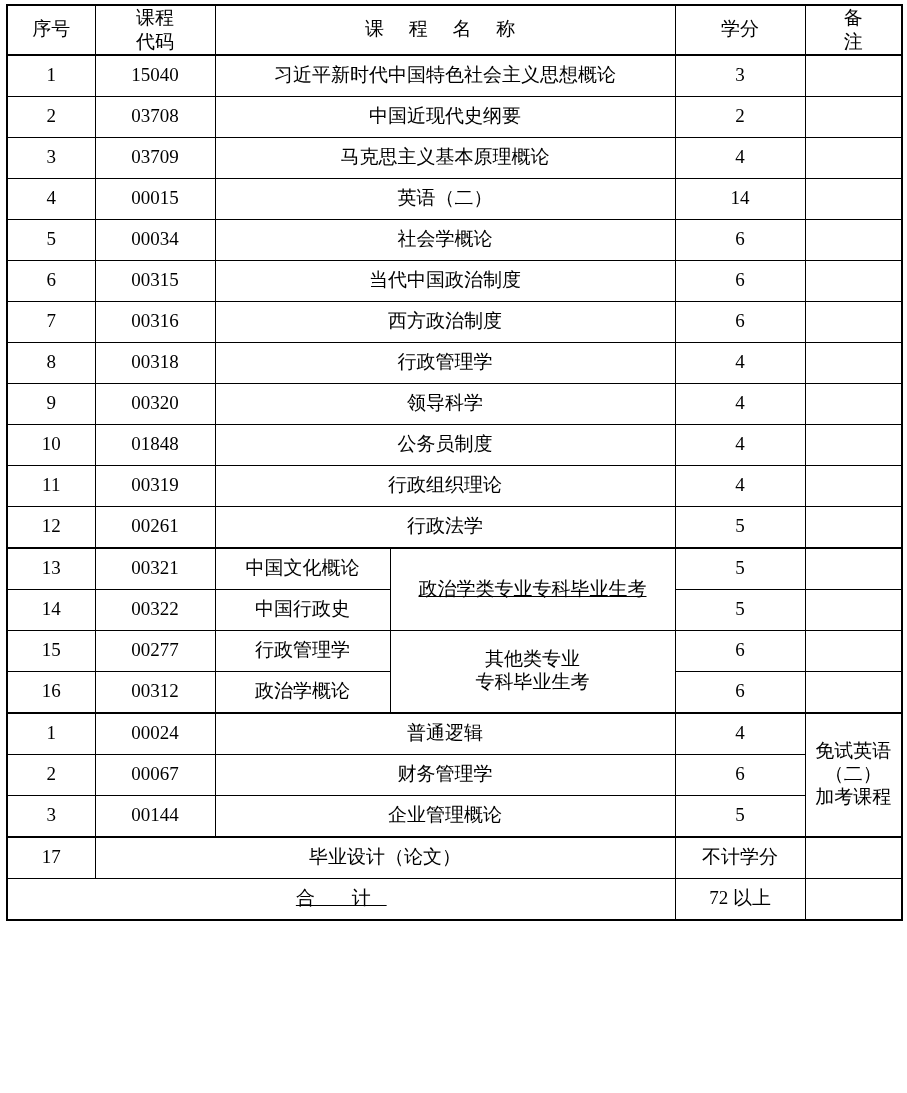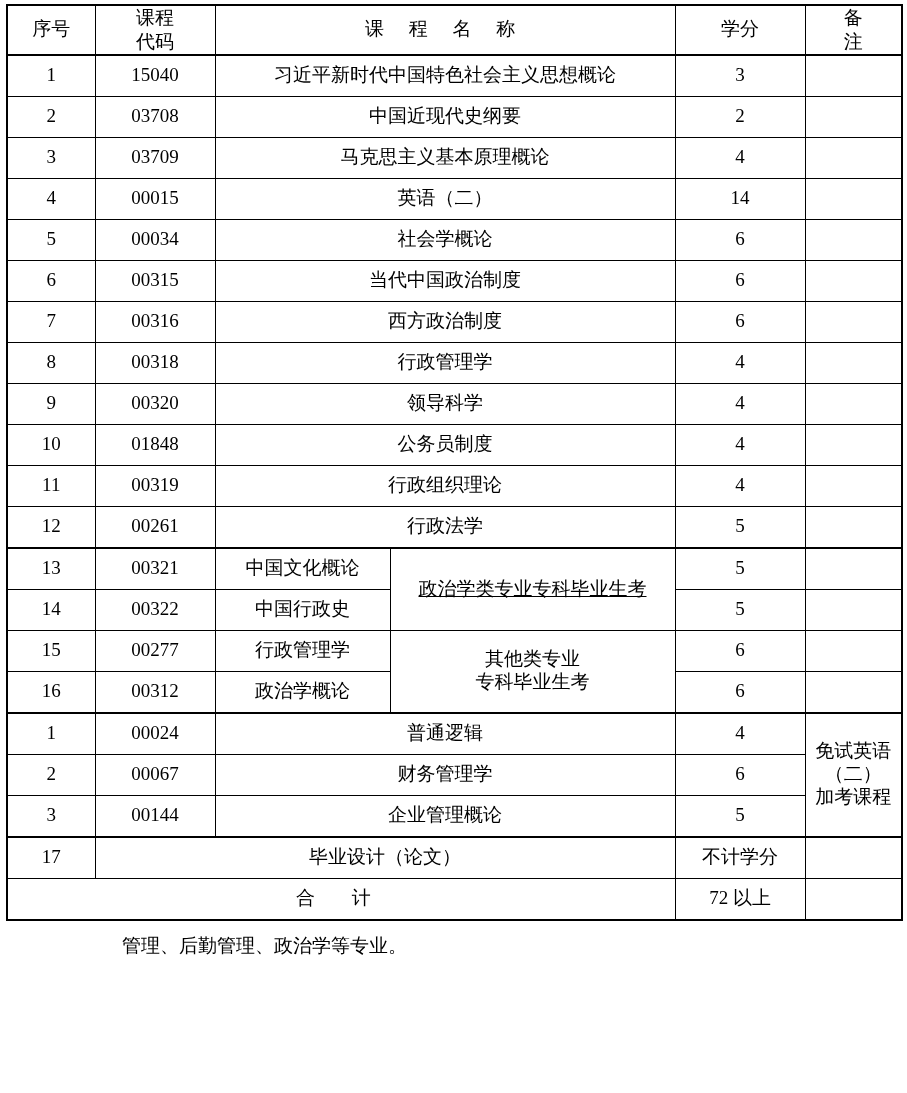--- a/index.html
+++ b/index.html
@@ -50,20 +50,21 @@
   .hdr .two-line {
     line-height: 1.25;
   }
   .spaced {
     letter-spacing: 10px;
     padding-left: 10px;
   }
   .spaced-wide {
     letter-spacing: 16px;
     padding-left: 16px;
+    text-decoration: underline;
   }
   .col-no { width: 88px; }
   .col-code { width: 120px; }
   .col-credit { width: 130px; }
   .col-remark { width: 97px; }
 
   td.name-cell {
     text-align: left;
     padding-left: 18px;
     font-size: 19px;
@@ -307,16 +308,15 @@
 
     <tr class="total-row">
       <td class="thick-left thick-bottom spaced-wide" colspan="4">合 计</td>
       <td class="thick-bottom">72 以上</td>
       <td class="thick-right thick-bottom"></td>
     </tr>
   </tbody>
     </table>
 
   <div class="footnote">
-    <div class="line2">管理、后勤管理、政治学等专业。</div>
   </div>
 
 </div>
 
 </body></html>

